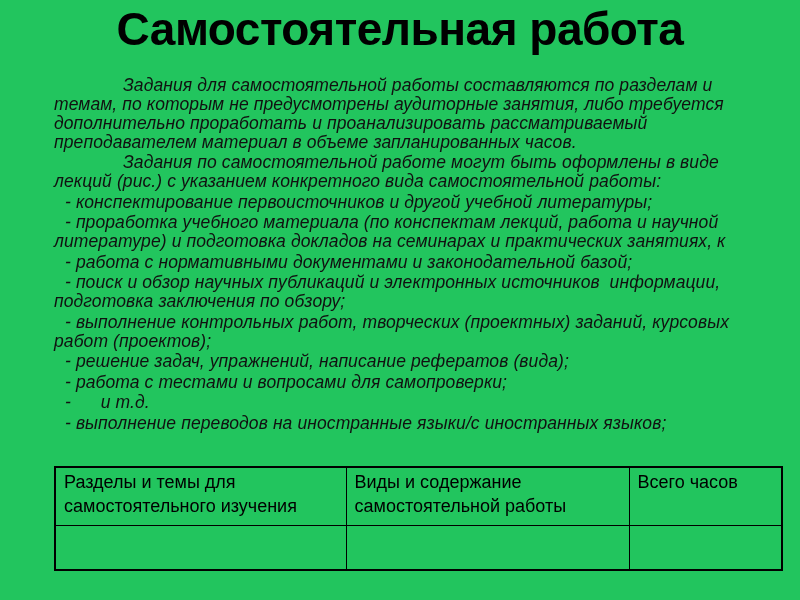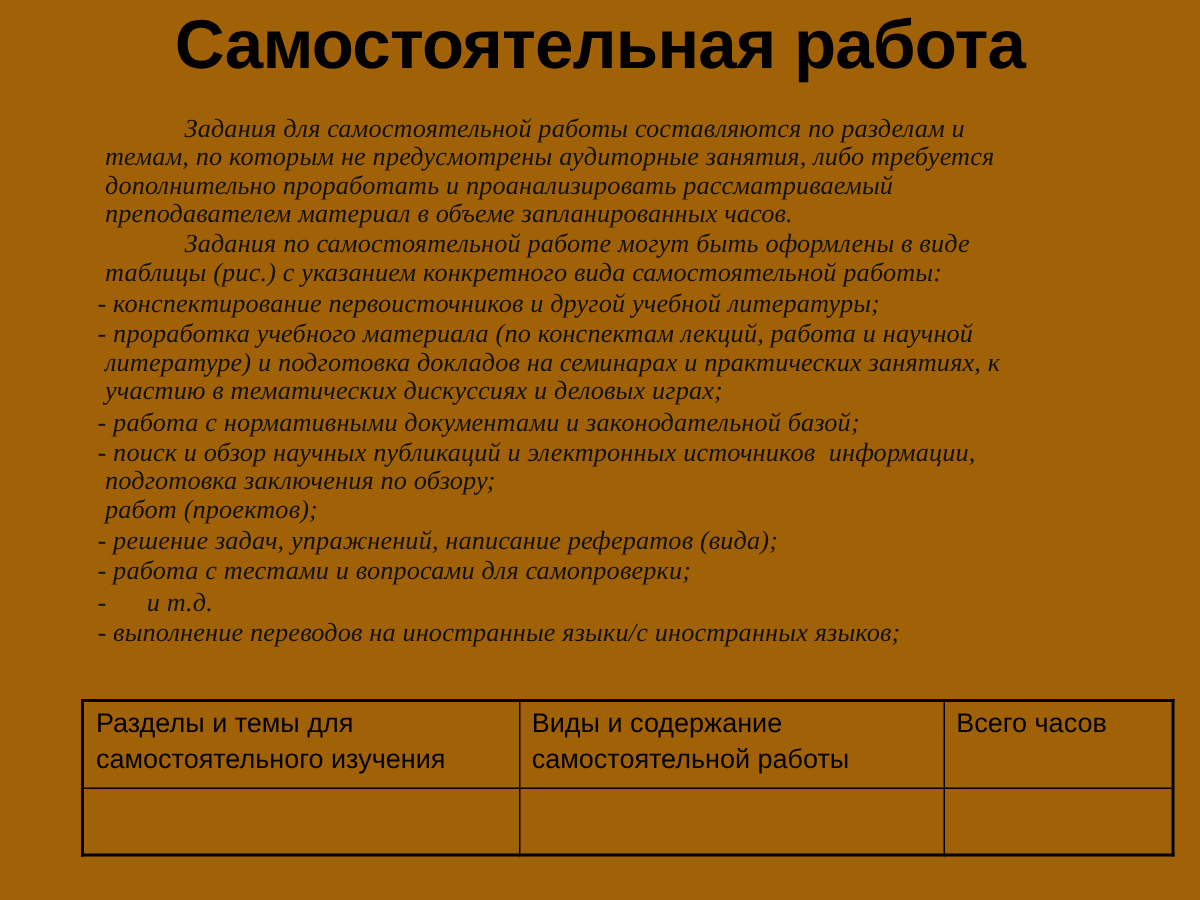--- a/index.html
+++ b/index.html
@@ -4,47 +4,47 @@
 <style>
   html, body { margin: 0; padding: 0; }
   body {
     width: 800px; height: 600px;
     background: #ffffff;
     overflow: hidden;
     font-family: "Liberation Sans", "DejaVu Sans", sans-serif;
     color: #000000;
     position: relative;
   }
-  .slide { position: absolute; inset: 0; background: #a16207; }
+  .slide { position: absolute; inset: 0; background: #22c55e; }
 
   .slide-title {
     position: absolute;
     left: 0; top: 2px; width: 800px;
     text-align: center;
     font-size: 46px;
     font-weight: bold;
     line-height: 54px;
     letter-spacing: -0.5px;
     color: #000000;
   }
 
   .body-lines {
     position: absolute;
-    left: 52px; top: 76px; width: 740px; font-family: Liberation Serif, serif;
+    left: 52px; top: 76px; width: 740px;
   }
   .body-line {
     font-style: italic;
     font-size: 17.5px;
     line-height: 19px;
     letter-spacing: 0.1px;
     white-space: pre;
     color: #111111;
   }
   .body-line.k-indent { margin-left: 71px; margin-top: 1px; }
-  .body-line.k-cont   { margin-left: 18px; }
+  .body-line.k-cont   { margin-left: 2px; }
   .body-line.k-bullet { margin-left: 13px; margin-top: 1.5px; }
   .body-lines .body-line:first-of-type { margin-top: 0; }
 
   table.bottom-table {
     position: absolute;
     left: 54px; top: 466px;
     width: 727px;
     border-collapse: collapse;
     table-layout: fixed;
   }
@@ -74,28 +74,28 @@
 
   <div class="slide-title">Самостоятельная работа</div>
 
   <div class="body-lines">
 
   <div class="body-line k-indent">Задания для самостоятельной работы составляются по разделам и</div>
       <div class="body-line k-cont">темам, по которым не предусмотрены аудиторные занятия, либо требуется</div>
       <div class="body-line k-cont">дополнительно проработать и проанализировать рассматриваемый</div>
       <div class="body-line k-cont">преподавателем материал в объеме запланированных часов.</div>
       <div class="body-line k-indent">Задания по самостоятельной работе могут быть оформлены в виде</div>
-      <div class="body-line k-cont">таблицы (рис.) с указанием конкретного вида самостоятельной работы:</div>
+      <div class="body-line k-cont">лекций (рис.) с указанием конкретного вида самостоятельной работы:</div>
       <div class="body-line k-bullet">- конспектирование первоисточников и другой учебной литературы;</div>
       <div class="body-line k-bullet">- проработка учебного материала (по конспектам лекций, работа и научной</div>
       <div class="body-line k-cont">литературе) и подготовка докладов на семинарах и практических занятиях, к</div>
-      <div class="body-line k-cont">участию в тематических дискуссиях и деловых играх;</div>
       <div class="body-line k-bullet">- работа с нормативными документами и законодательной базой;</div>
       <div class="body-line k-bullet">- поиск и обзор научных публикаций и электронных источников  информации,</div>
       <div class="body-line k-cont">подготовка заключения по обзору;</div>
+      <div class="body-line k-bullet">- выполнение контрольных работ, творческих (проектных) заданий, курсовых</div>
       <div class="body-line k-cont">работ (проектов);</div>
       <div class="body-line k-bullet">- решение задач, упражнений, написание рефератов (вида);</div>
       <div class="body-line k-bullet">- работа с тестами и вопросами для самопроверки;</div>
       <div class="body-line k-bullet">-      и т.д.</div>
       <div class="body-line k-bullet">- выполнение переводов на иностранные языки/с иностранных языков;</div>
     </div>
 
   <table class="bottom-table">
     <colgroup>
       <col style="width:291px">

